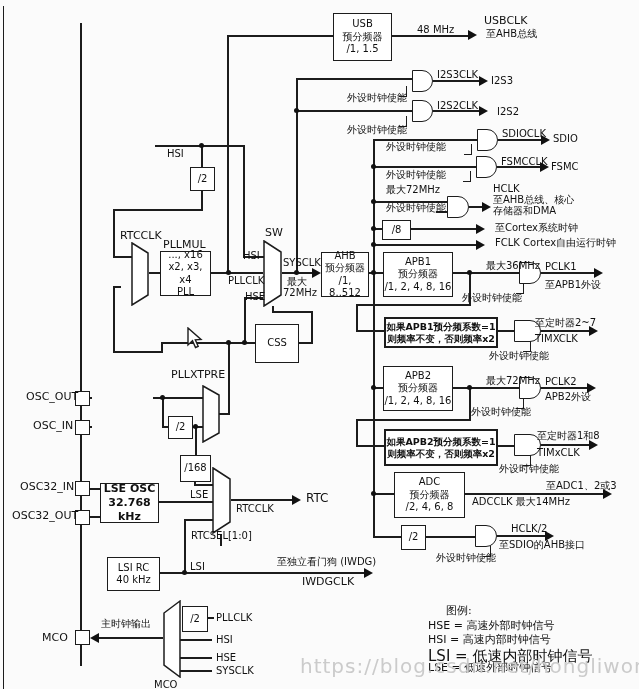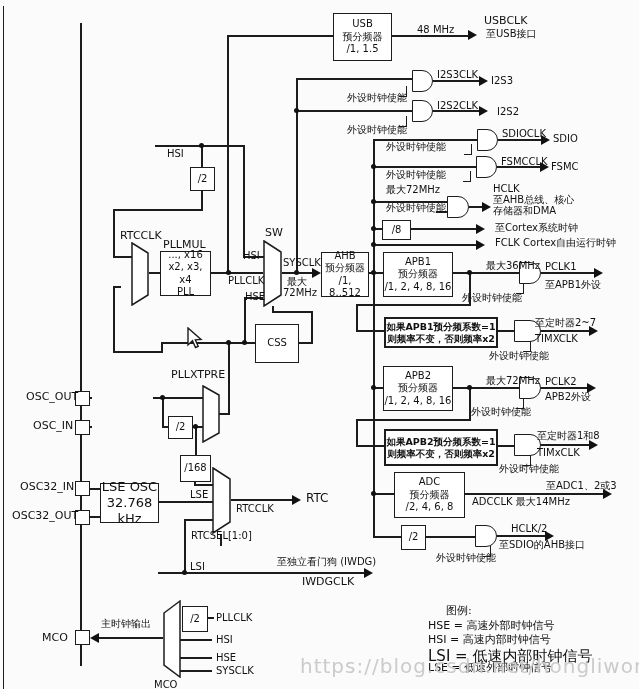--- a/index.html
+++ b/index.html
@@ -1,20 +1,20 @@
 <!DOCTYPE html>
 <html><head>
 <meta charset="utf-8">
 <style>
   html,body{margin:0;padding:0;background:#e8e8e8;}
   #stage{position:relative;width:639px;height:689px;background:#fbfbfb;overflow:hidden;
          font-family:"DejaVu Sans","Liberation Sans",sans-serif;color:#111;}
   .ln{position:absolute;background:#1c1c1c;}
   .lbl{position:absolute;font-size:10px;line-height:1.15;color:#111;white-space:nowrap;}
-  .sm{font-size:13px;}
+  .sm{font-size:11px;font-weight:bold;}
   .bold{font-weight:400;}
   .box{position:absolute;background:#fff;border:1px solid #1c1c1c;display:flex;align-items:center;
        justify-content:center;text-align:center;font-size:10px;line-height:1.25;white-space:pre-line;}
   .b2{border-width:2px;font-weight:700;font-size:9.5px;}
   .gate{position:absolute;width:21px;height:22px;background:#fff;border:1.5px solid #1c1c1c;
         border-radius:0 12px 12px 0;box-sizing:border-box;}
   .dot{position:absolute;width:5px;height:5px;border-radius:50%;background:#111;}
   .arr{position:absolute;width:0;height:0;border-top:5px solid transparent;
        border-bottom:5px solid transparent;border-left:9px solid #111;}
   .arl{position:absolute;width:0;height:0;border-top:5px solid transparent;
@@ -180,20 +180,22 @@
   <div class="box" style="left:394px;top:472px;width:69px;height:44px"><span>ADC
 预分频器
 /2, 4, 6, 8</span></div>
   <div class="box" style="left:382px;top:220px;width:27px;height:18px"><span>/8</span></div>
   <div class="box" style="left:401px;top:525px;width:23px;height:23px"><span>/2</span></div>
   <div class="box" style="left:255px;top:324px;width:42px;height:37px"><span>CSS</span></div>
   <div class="box" style="left:168px;top:416px;width:23px;height:21px"><span>/2</span></div>
   <div class="box" style="left:180px;top:455px;width:29px;height:25px"><span>/168</span></div>
   <div class="box" style="left:100px;top:483px;width:57px;height:38px"><span class="sm">LSE OSC
 32.768 kHz</span></div>
+  <div class="box" style="left:107px;top:557px;width:51px;height:32px"><span>LSI RC
+40 kHz</span></div>
   <div class="box" style="left:182px;top:606px;width:24px;height:24px"><span>/2</span></div>
 
   <div class="gate" style="left:412px;top:70px"></div>
   <div class="gate" style="left:412px;top:100px"></div>
   <div class="gate" style="left:477px;top:129px"></div>
   <div class="gate" style="left:476px;top:156px"></div>
   <div class="gate" style="left:447px;top:196px;width:22px"></div>
   <div class="gate" style="left:519px;top:262px;width:22px"></div>
   <div class="gate" style="left:514px;top:320px;width:27px"></div>
   <div class="gate" style="left:519px;top:377px;width:22px"></div>
@@ -246,21 +248,21 @@
   <div class="arl" style="left:90px;top:633px"></div>
 
   <div class="pin" style="left:75px;top:391px"></div>
   <div class="pin" style="left:75px;top:420px"></div>
   <div class="pin" style="left:75px;top:481px"></div>
   <div class="pin" style="left:75px;top:510px"></div>
   <div class="pin" style="left:75px;top:630px"></div>
 
   <div class="lbl" style="left:417px;top:24px">48 MHz</div>
   <div class="lbl" style="left:484px;top:15px;font-size:11px">USBCLK</div>
-  <div class="lbl" style="left:486px;top:28px">至USB接口</div>
+  <div class="lbl" style="left:486px;top:28px">至AHB总线</div>
   <div class="lbl" style="left:437px;top:69px">I2S3CLK</div>
   <div class="lbl" style="left:491px;top:75px">I2S3</div>
   <div class="lbl" style="left:347px;top:92px">外设时钟使能</div>
   <div class="lbl" style="left:437px;top:100px">I2S2CLK</div>
   <div class="lbl" style="left:497px;top:106px">I2S2</div>
   <div class="lbl" style="left:347px;top:124px">外设时钟使能</div>
   <div class="lbl" style="left:502px;top:128px">SDIOCLK</div>
   <div class="lbl" style="left:553px;top:133px">SDIO</div>
   <div class="lbl" style="left:386px;top:141px">外设时钟使能</div>
   <div class="lbl" style="left:501px;top:156px">FSMCCLK</div>

